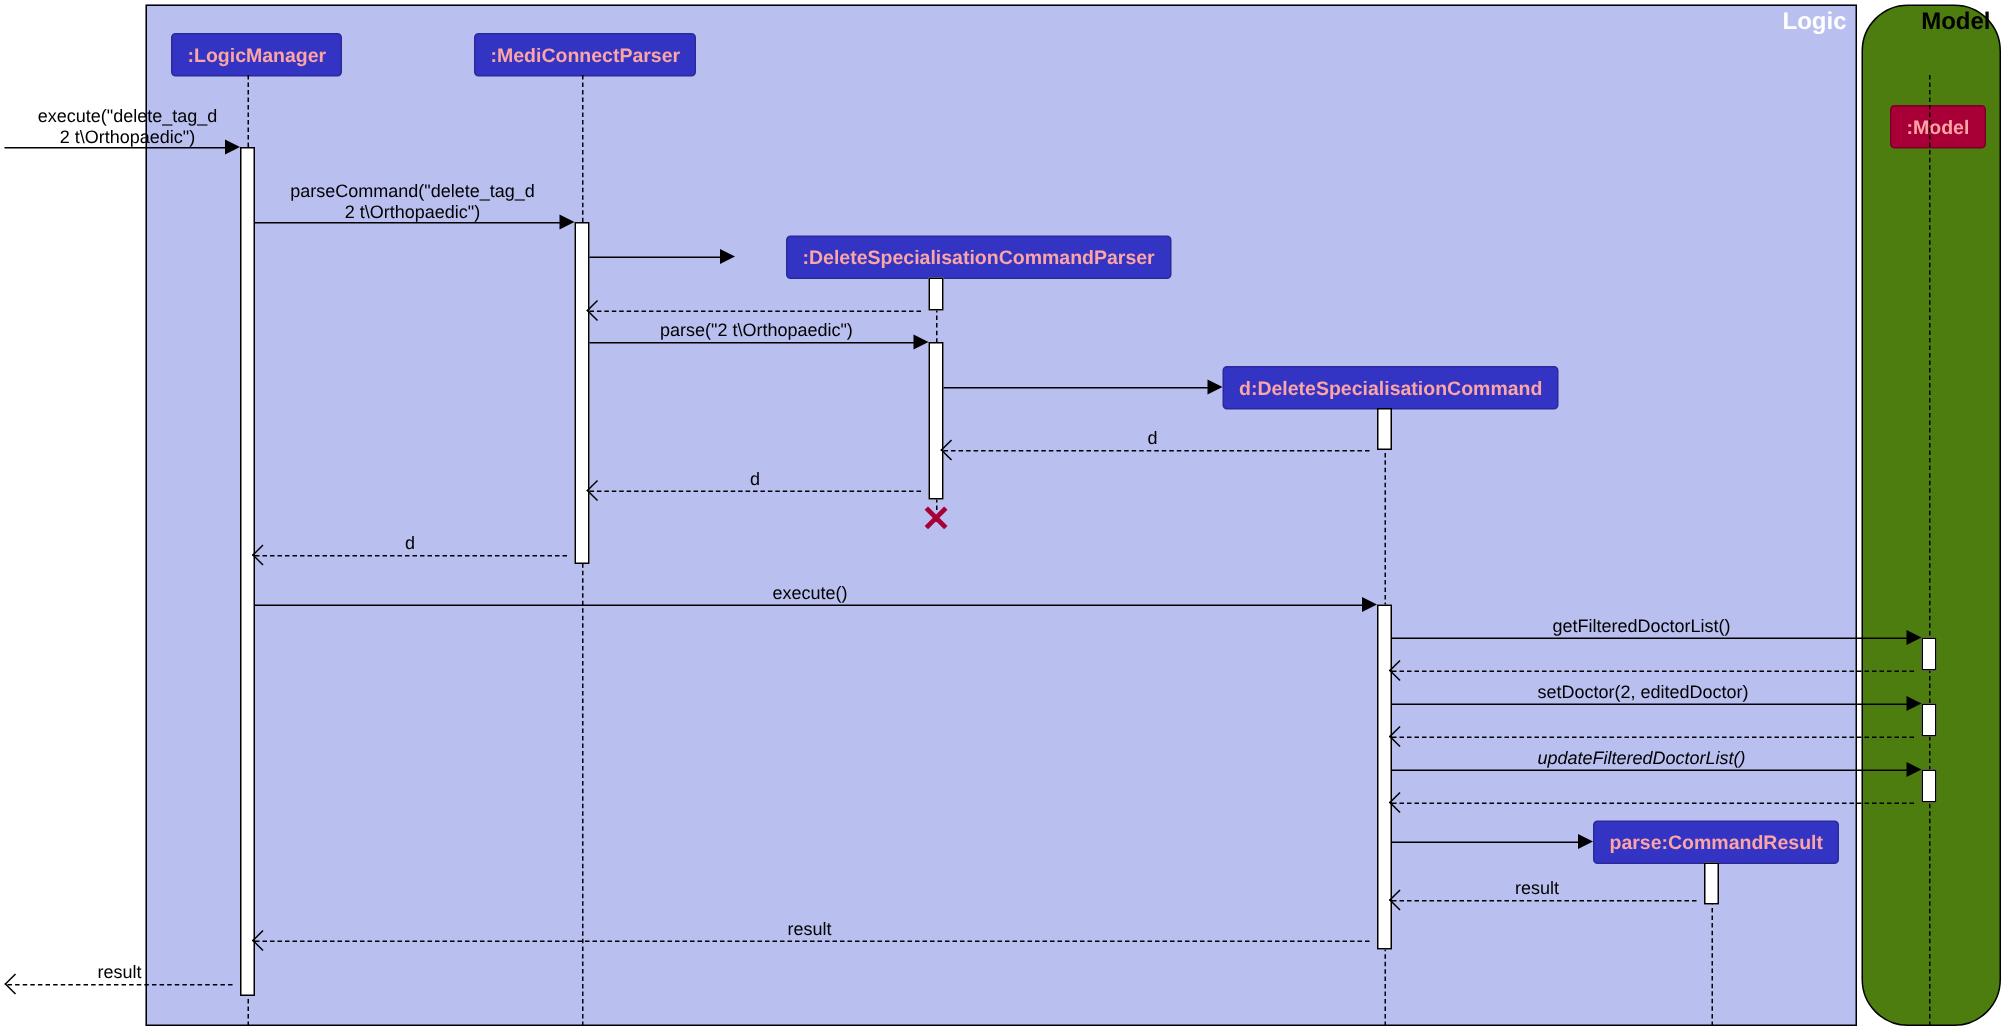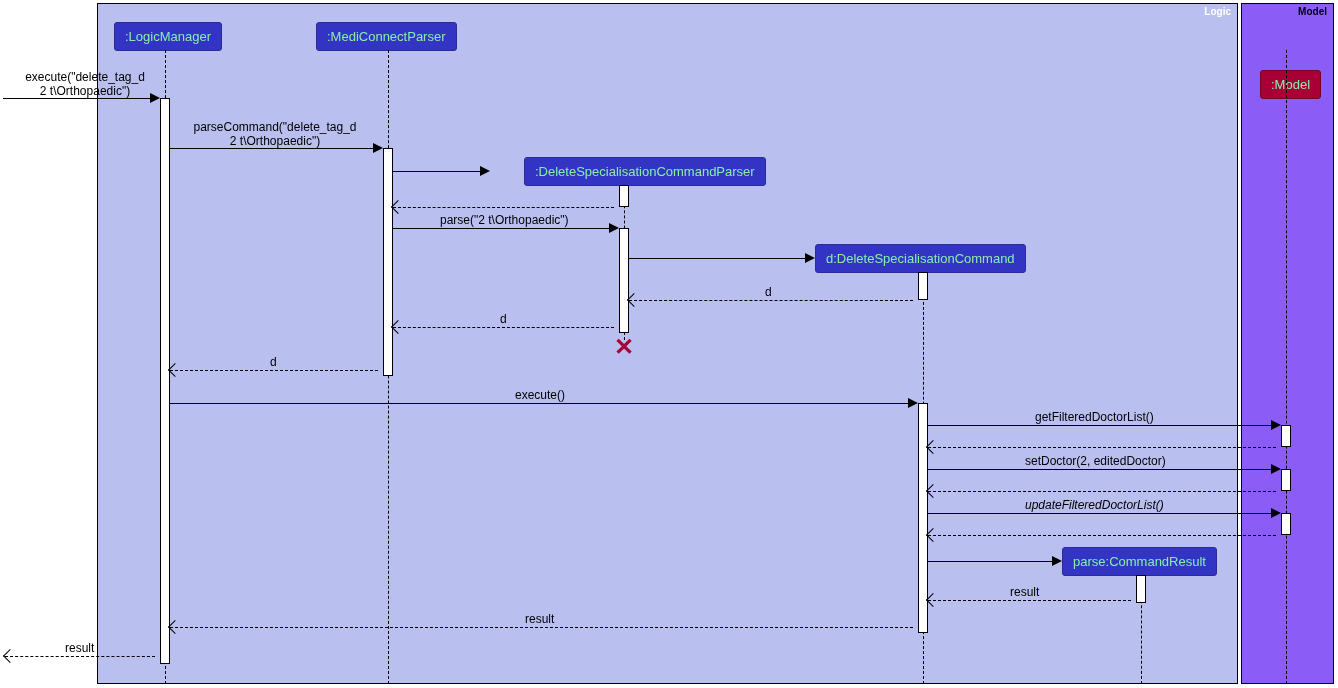--- a/index.html
+++ b/index.html
@@ -12,43 +12,44 @@
   background: #fff;
 }
 .region {
   position: absolute;
   border: 1.5px solid #000;
 }
 .region-label {
   position: absolute;
   top: 2px;
   right: 6px;
-  font-size: 10px;
+  font-size: 16px;
   font-weight: bold;
 }
 .logic-region {
   left: 97px; top: 3px; width: 1141px; height: 681px;
   background: #B9BFEE;
 }
 .logic-region .region-label { color: #fff; }
 .model-region {
   left: 1241px; top: 3px; width: 93px; height: 681px;
-  background: #8b5cf6;
+  background: #4d7c0f;
+  border-radius: 31px;
 }
 .model-region .region-label { color: #000; }
 
 .participant-box {
   position: absolute;
   background: #3333C4;
-  color: #86efac;
+  color: #fca5a5;
   border: 1.5px solid #2a2a9a;
   border-radius: 3px;
   padding: 6px 10px;
   font-size: 13px;
-  font-weight: normal;
+  font-weight: bold;
   text-align: center;
   white-space: nowrap;
 }
 .participant-box.red {
   background: #A80036;
   border-color: #7a0027;
 }
 
 .lifeline {
   position: absolute;

